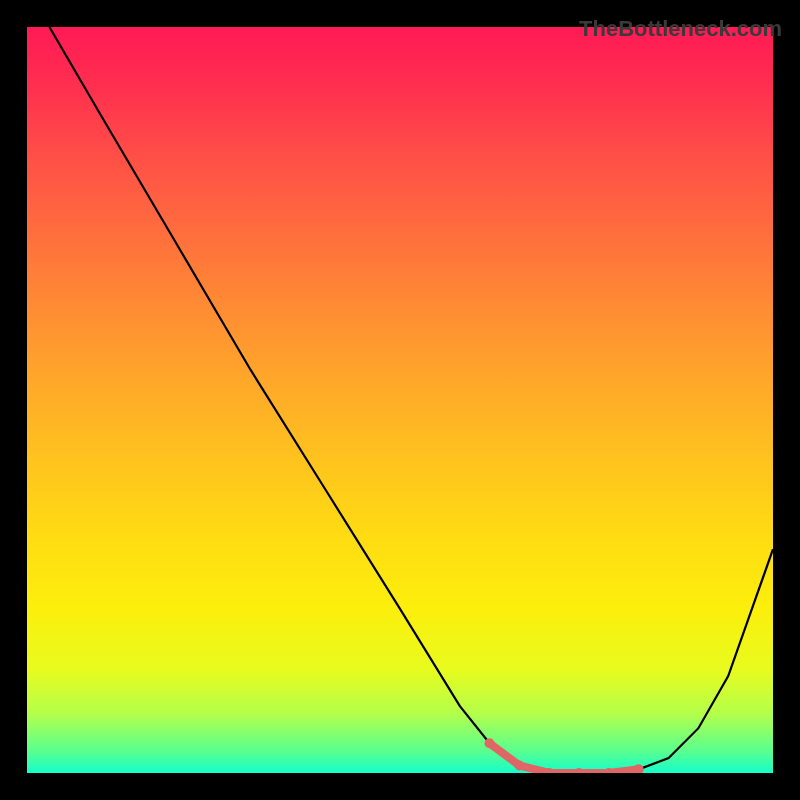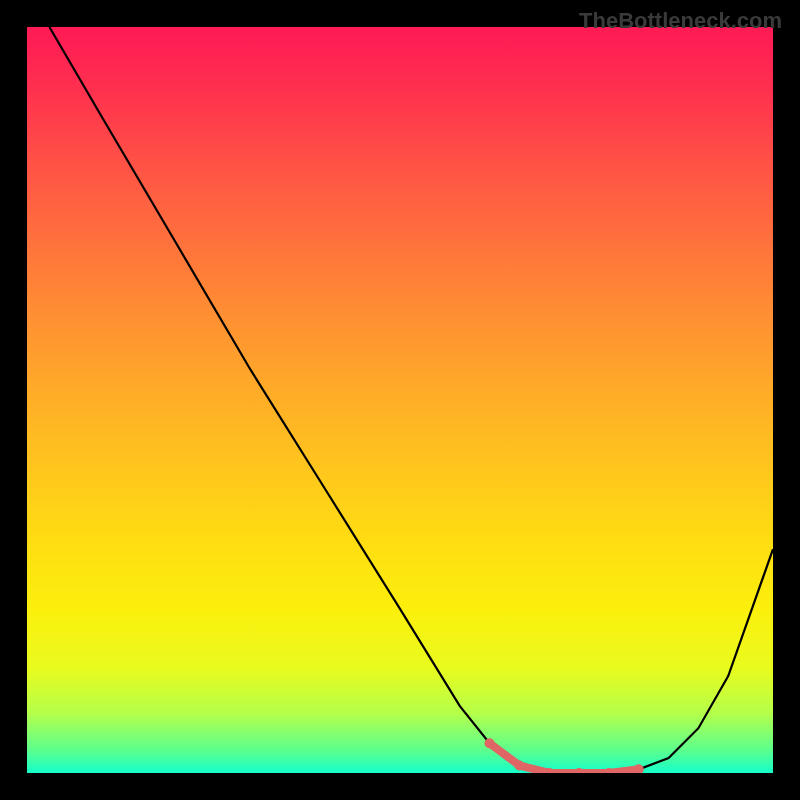--- a/index.html
+++ b/index.html
@@ -5,21 +5,21 @@
   * { margin: 0; padding: 0; box-sizing: border-box; }
   body {
     width: 800px;
     height: 800px;
     background: #000;
     position: relative;
     font-family: Arial, sans-serif;
   }
   .watermark {
     position: absolute;
-    top: 8px;
+    top: 16px;
     right: 18px;
     font-size: 22px;
     font-weight: bold;
     color: #3a3a3a;
     z-index: 10;
   }
   .plot-area {
     position: absolute;
     left: 27px;
     top: 27px;

